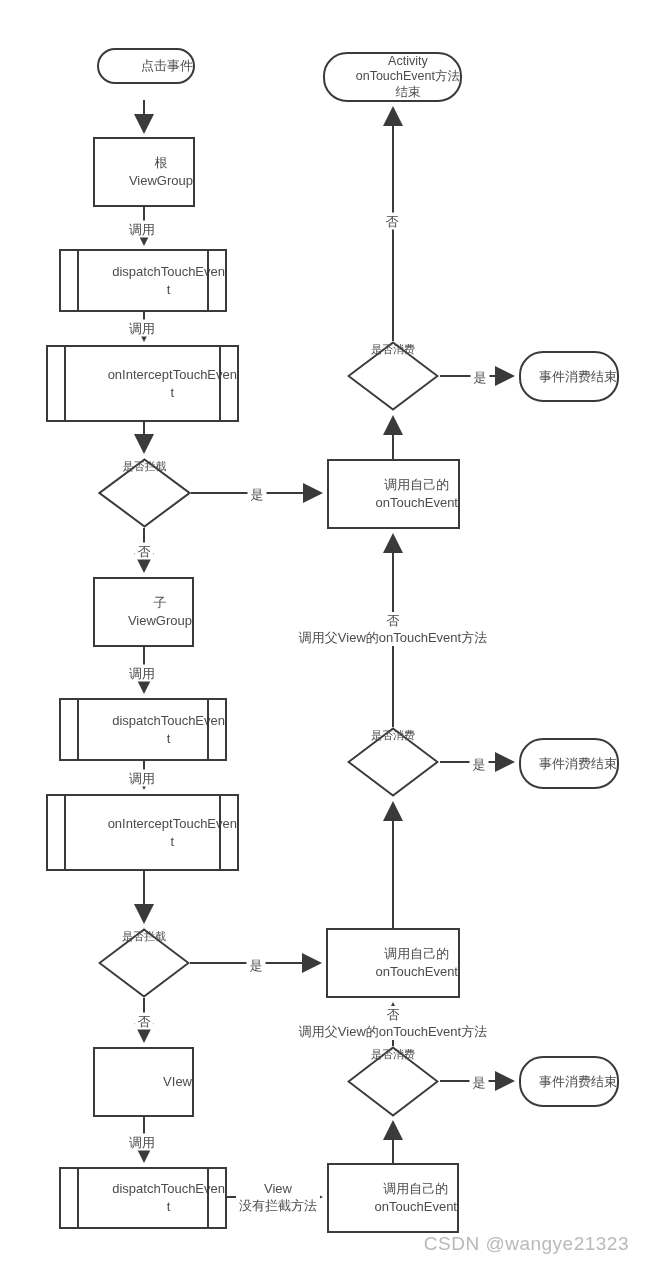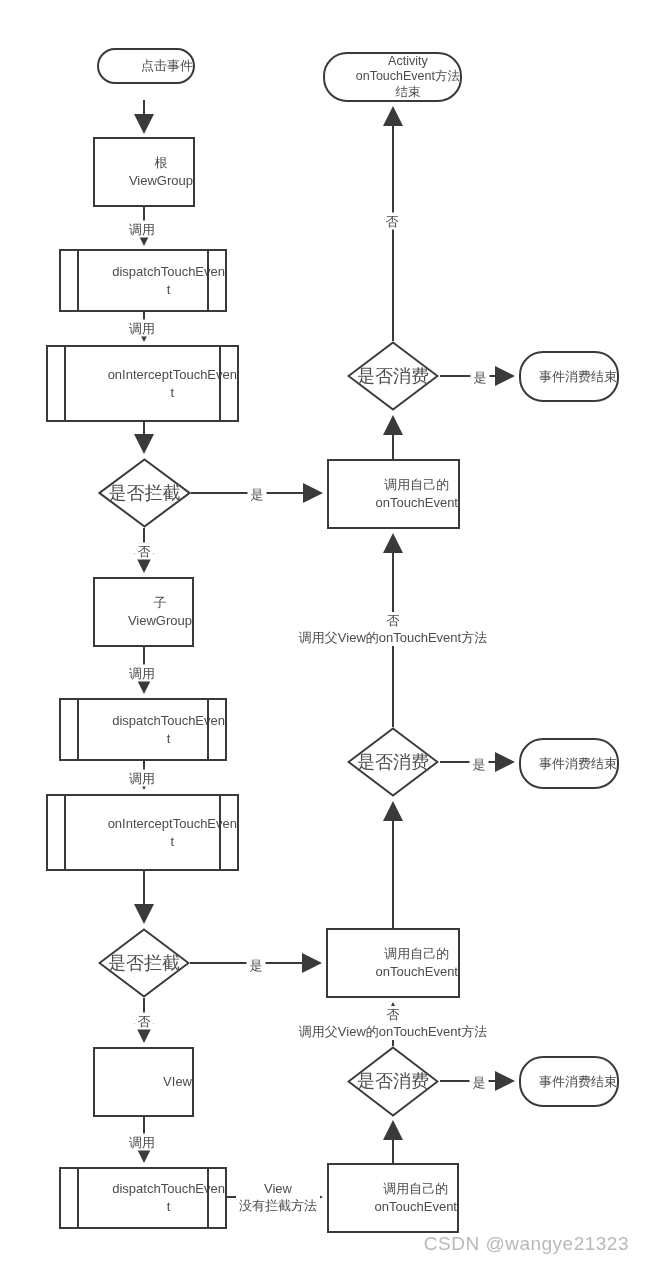--- a/index.html
+++ b/index.html
@@ -17,22 +17,22 @@
     font-size:13px; line-height:18px; white-space:pre-line;
   }
   .term { border-radius:26px; }
   .term.small-r { border-radius:24px; }
   .pre::before, .pre::after {
     content:""; position:absolute; top:0; bottom:0; width:2px; background:var(--line);
   }
   .pre::before { left:16px; }
   .pre::after  { right:16px; }
   .diamond {
-    position:absolute; z-index:2; display:flex; align-items:center; justify-content:center;
-    text-align:center; font-size:18px; line-height:17px;
+    position:absolute; z-index:2; display:flex; justify-content:center;
+    text-align:center; font-size:11px; line-height:17px;
   }
   .diamond svg { position:absolute; left:0; top:0; width:100%; height:100%; }
   .diamond polygon { fill:#fff; stroke:var(--line); stroke-width:2; }
   .diamond .lbl { position:relative; z-index:1; }
   .elabel {
     position:absolute; z-index:3; transform:translate(-50%,-50%);
     background:#fff; padding:0 3px; font-size:13px; line-height:17px;
     text-align:center; white-space:pre-line; color:var(--text);
   }
   .activity-node { font-size:12.5px; line-height:15.5px; }

